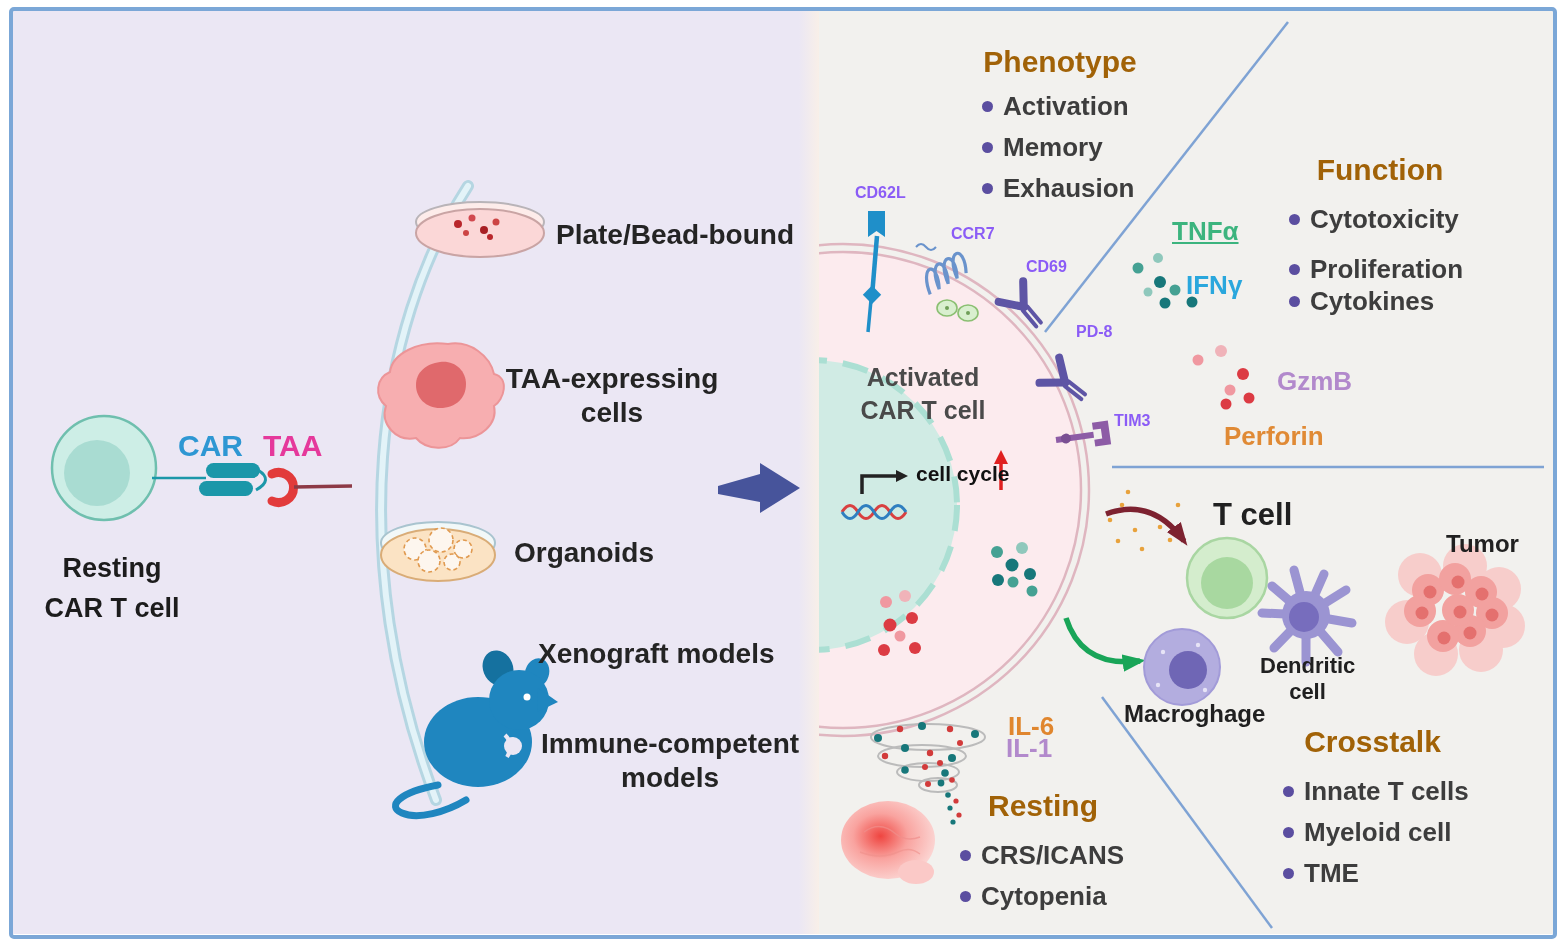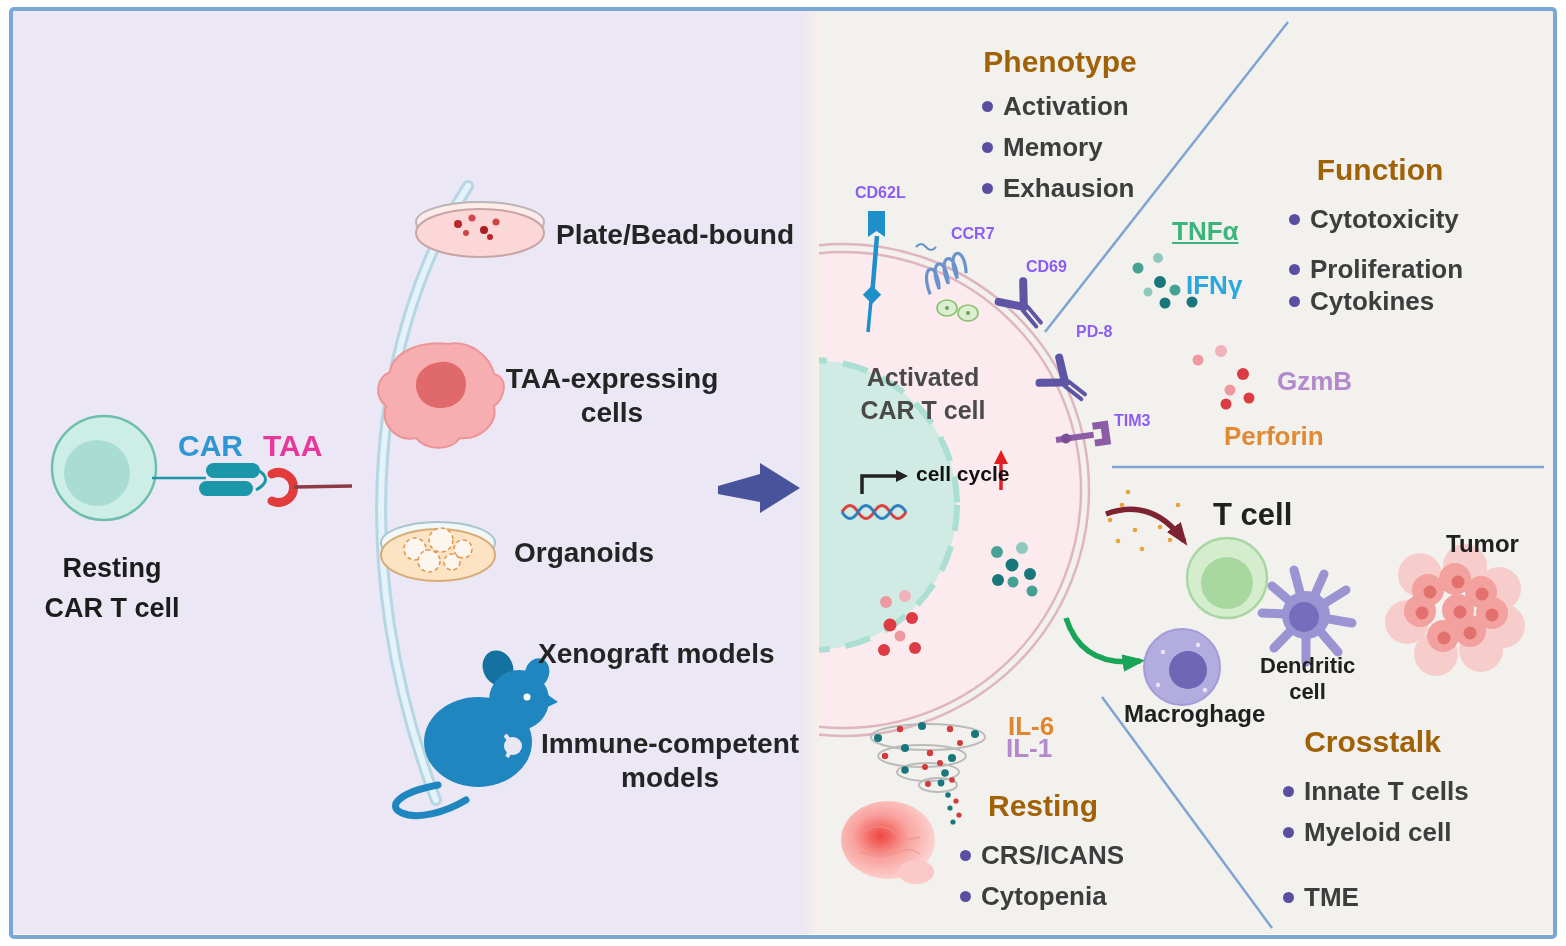--- a/index.html
+++ b/index.html
@@ -391,21 +391,21 @@
 
 <div class="lbl title wrap" style="left:1300px;top:724px;width:145px;">Crosstalk</div>
 <div class="bullet" style="left:1283px;top:776px;">
       <span class="bdot"></span>
       <span class="itm">Innate T cells</span>
     </div>
 <div class="bullet" style="left:1283px;top:817px;">
       <span class="bdot"></span>
       <span class="itm">Myeloid cell</span>
     </div>
-<div class="bullet" style="left:1283px;top:882px;">
+<div class="bullet" style="left:1283px;top:858px;">
       <span class="bdot"></span>
       <span class="itm">TME</span>
     </div>
 
 <div class="lbl title" style="left:988px;top:788px;">Resting</div>
 <div class="bullet" style="left:960px;top:840px;">
       <span class="bdot"></span>
       <span class="itm">CRS/ICANS</span>
     </div>
 <div class="bullet" style="left:960px;top:881px;">

